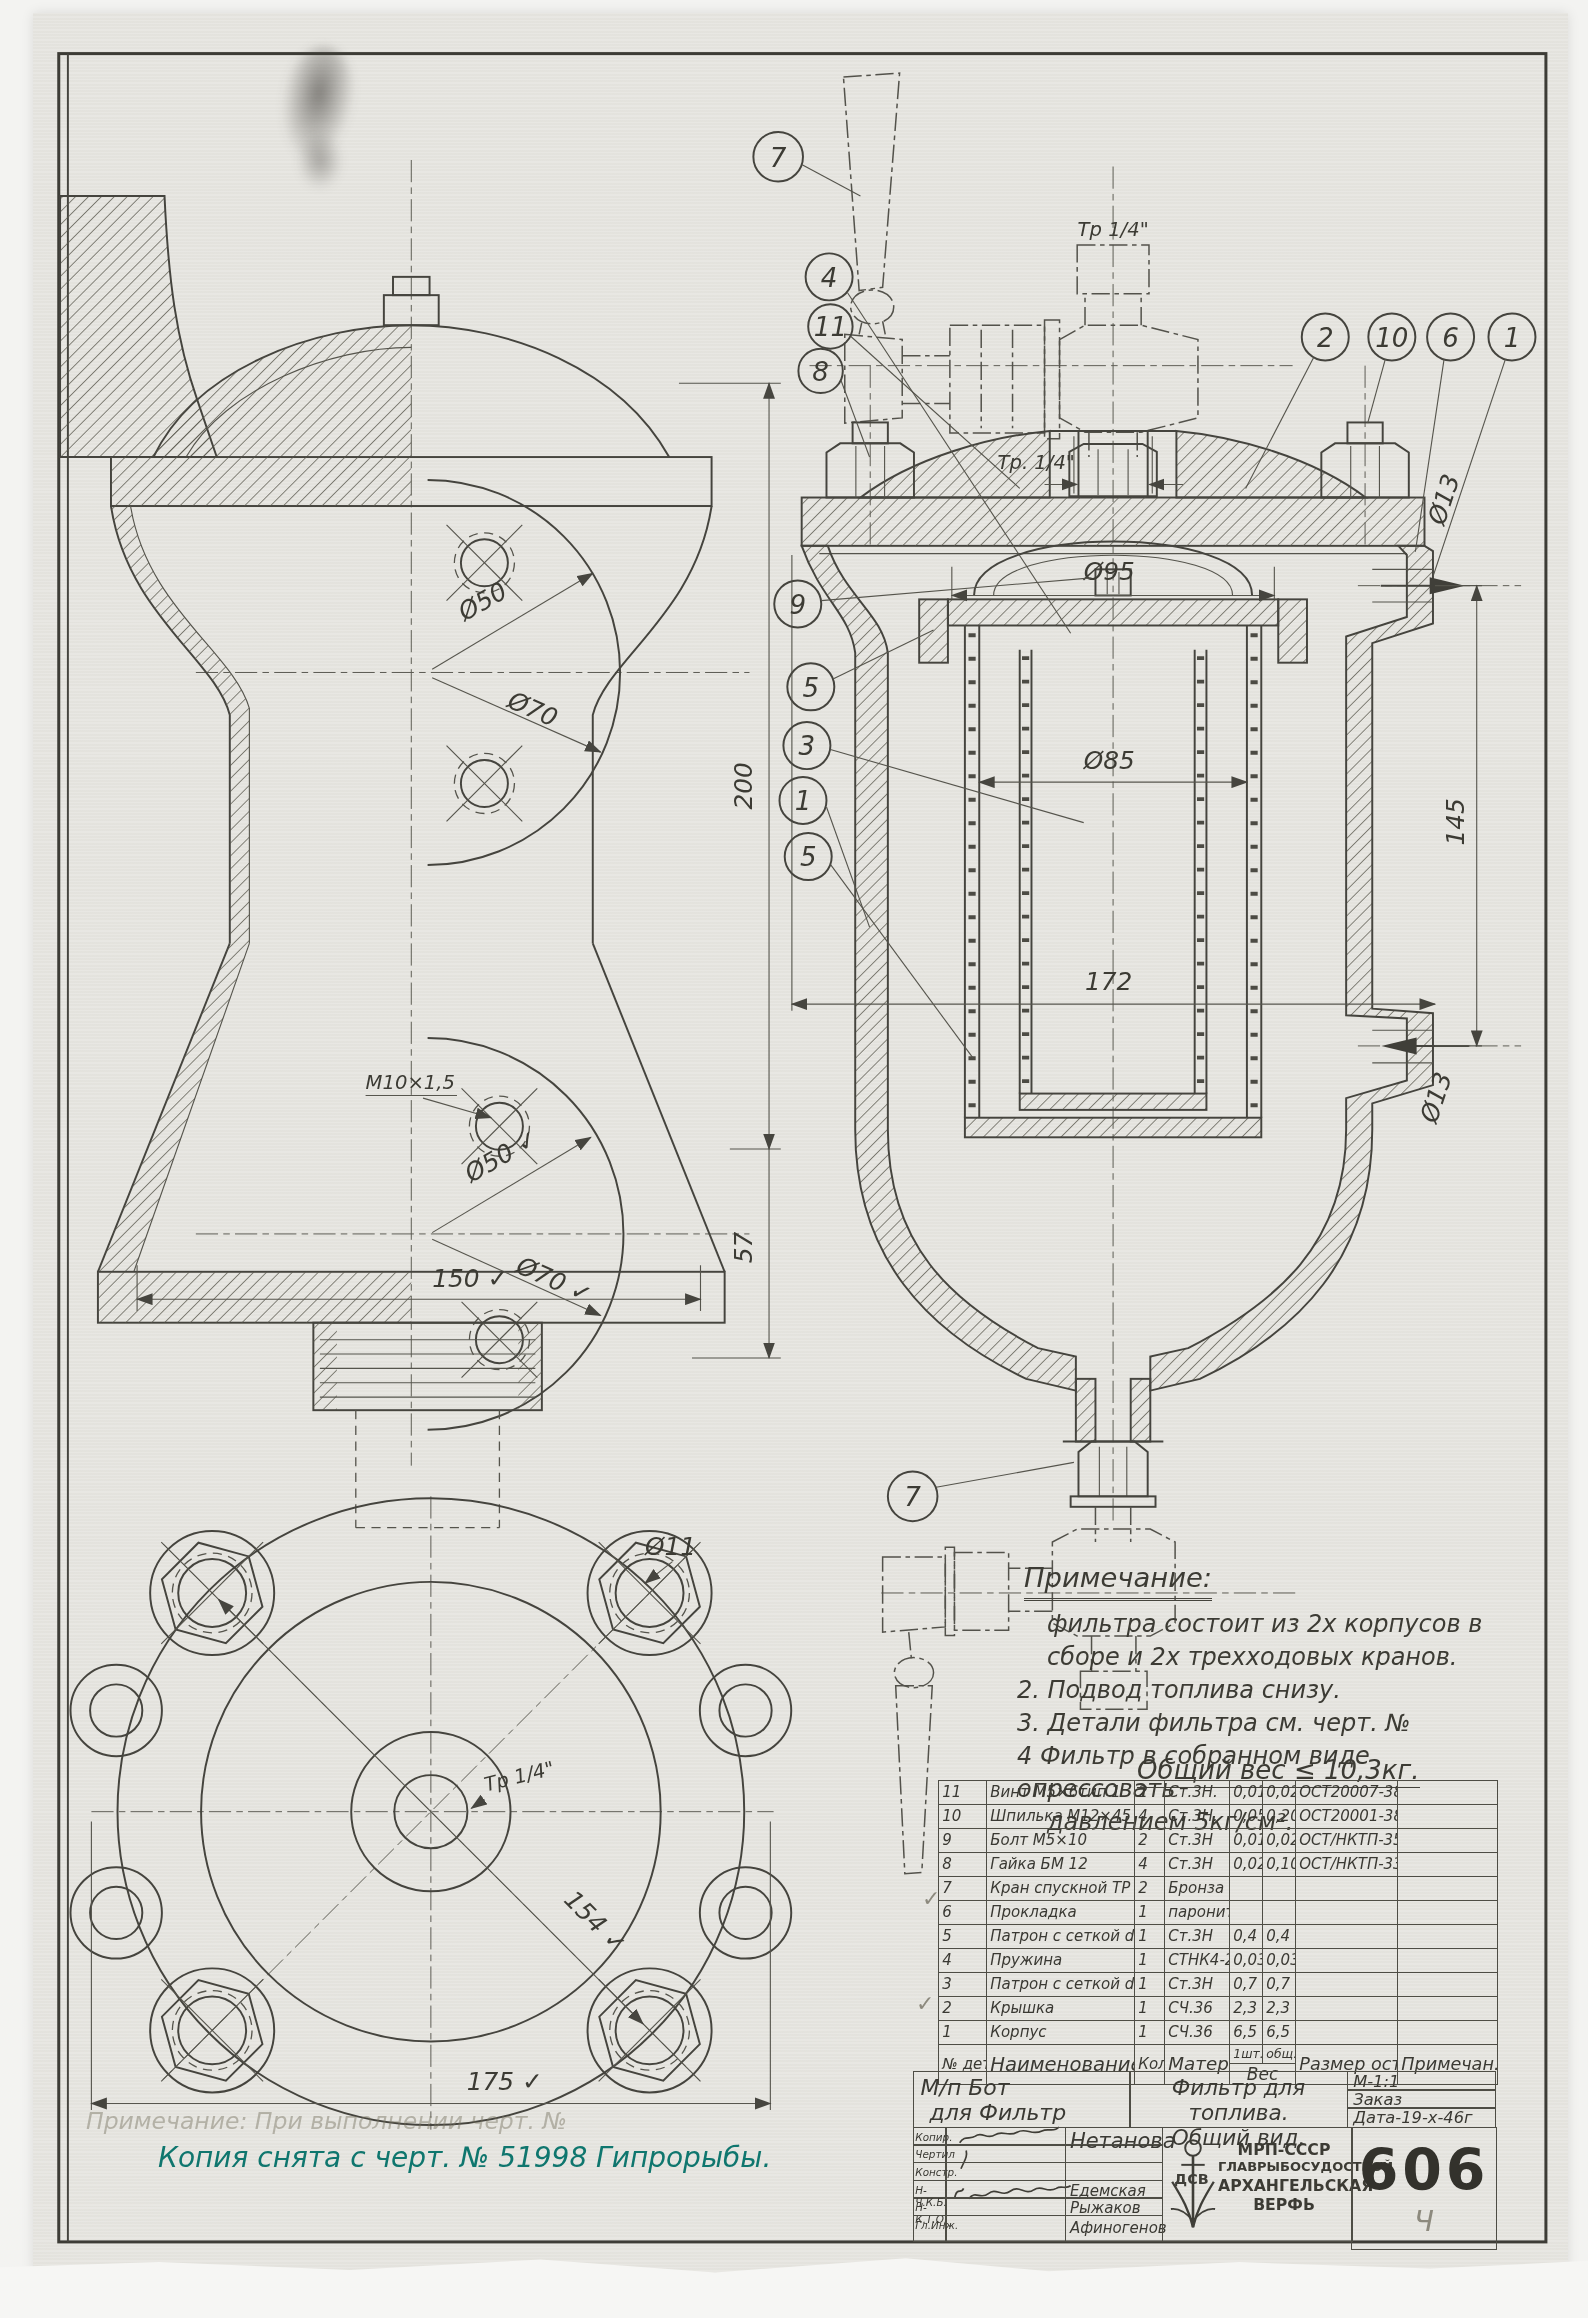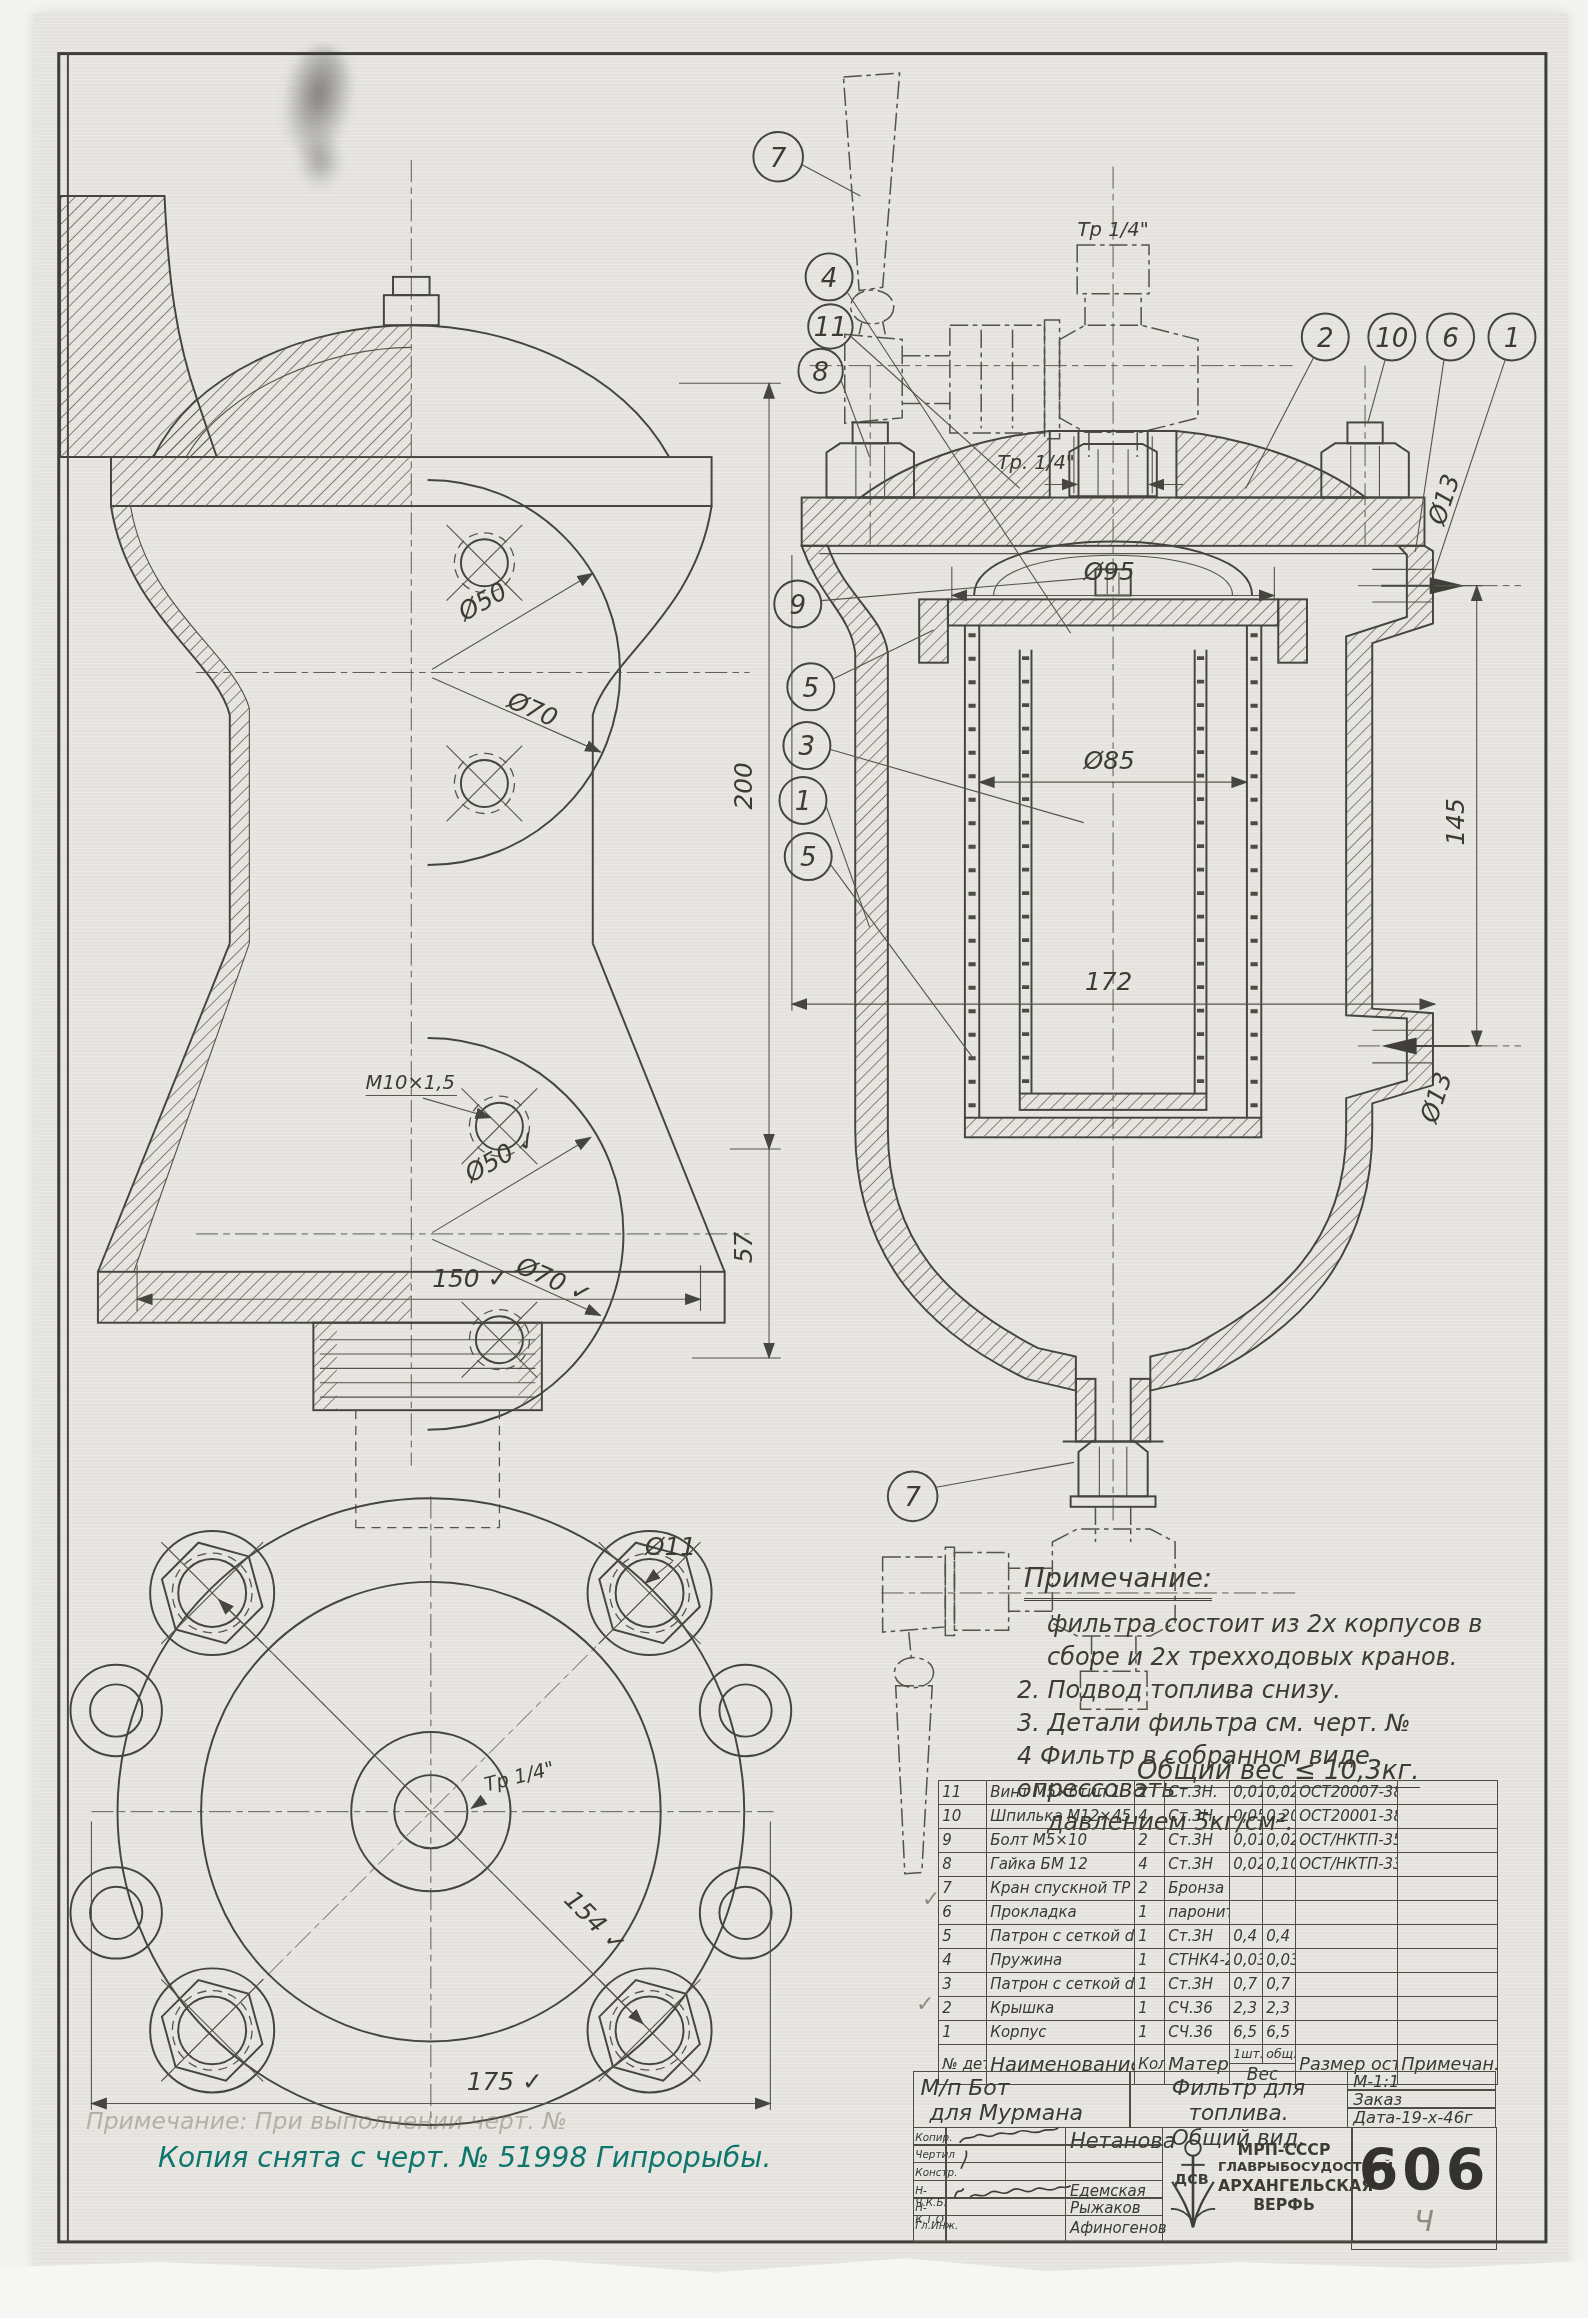--- a/index.html
+++ b/index.html
@@ -570,21 +570,21 @@
           <th colspan="2" style="height:19.6px;font-size:17px;">Вес</th>
         </tr>
       </tbody>
     </table>
   </div>
 
   <div>
 
     <div class="tb-cell hw" style="left:913px;top:2071px;width:218px;height:57px;padding:2.6px 6.5px;font-size:22px;">
       <div>М/п Бот</div>
-      <div style="padding-left:9.1px;">для Мурмана</div>
+      <div style="padding-left:9.1px;">для Фильтр</div>
     </div>
     <div class="tb-cell hw" style="left:1129px;top:2071px;width:219px;height:57px;text-align:center;font-size:21.5px;padding-top:2.6px;">
       <div>Фильтр для топлива.</div>
       <div>Общий вид.</div>
     </div>
     <div class="tb-cell hw" style="left:1347px;top:2071px;width:149px;height:19.6px;font-size:16.3px;padding-left:5.2px;">М-1:1</div>
     <div class="tb-cell hw" style="left:1347px;top:2089px;width:149px;height:19.6px;font-size:16.3px;padding-left:5.2px;">Заказ</div>
     <div class="tb-cell hw" style="left:1347px;top:2107px;width:149px;height:21px;font-size:16.3px;padding-left:5.2px;">Дата-19-х-46г</div>
 
     <div class="tb-cell hw" style="left:913px;top:2127px;width:34px;height:19px;font-size:10.4px;padding:2.6px 1.3px;">Копир.</div>

